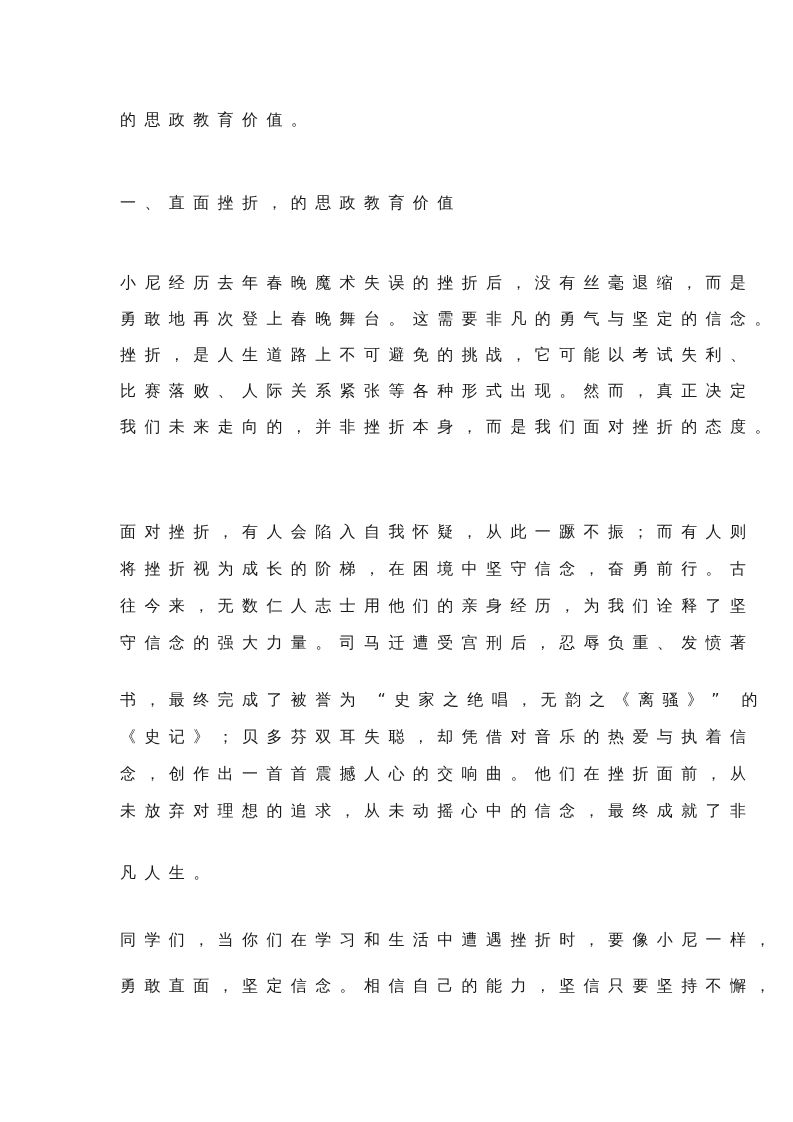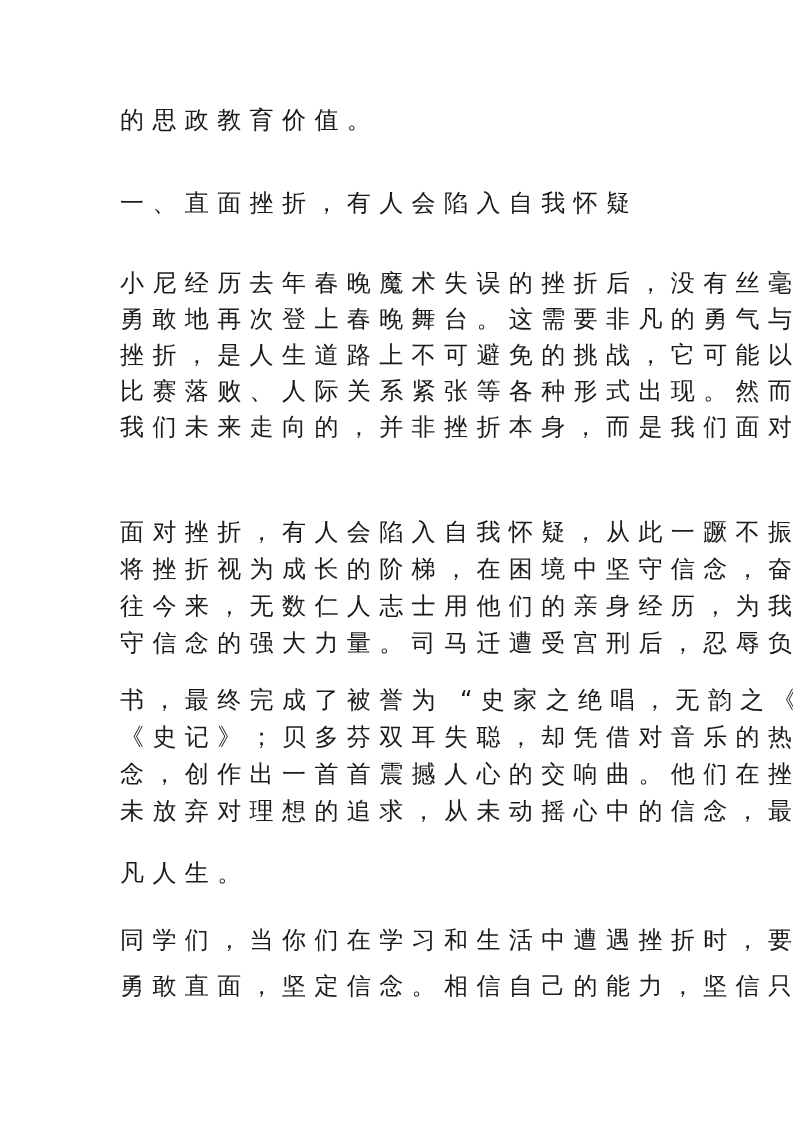--- a/index.html
+++ b/index.html
@@ -1,28 +1,28 @@
 <!DOCTYPE html>
 <html><head>
 <meta charset="utf-8">
 <style>
   html, body { margin: 0; padding: 0; background: #ffffff; }
   body { width: 793px; height: 1122px; position: relative; overflow: hidden;
          font-family: "DejaVu Sans", sans-serif; color: #1a1a1a; }
   .page { position: absolute; left: 120px; top: 0; width: 575px; }
-  .line { position: absolute; left: 0; white-space: nowrap; font-size: 24px;
+  .line { position: absolute; left: 0; white-space: nowrap; font-size: 16px;
           letter-spacing: 8.4px; line-height: 24px; text-align: center; }
 </style>
 </head>
 <body>
 
 <div class="page">
   <div class="line" style="top:108px">的思政教育价值。</div>
 
-  <div class="line" style="top:191px">一、直面挫折，有人会陷入自我怀疑</div>
+  <div class="line" style="top:191px">一、直面挫折，的思政教育价值</div>
 
   <div class="line" style="top:271px">小尼经历去年春晚魔术失误的挫折后，没有丝毫退缩，而是</div>
   <div class="line" style="top:307px">勇敢地再次登上春晚舞台。这需要非凡的勇气与坚定的信念。</div>
   <div class="line" style="top:343px">挫折，是人生道路上不可避免的挑战，它可能以考试失利、</div>
   <div class="line" style="top:379px">比赛落败、人际关系紧张等各种形式出现。然而，真正决定</div>
   <div class="line" style="top:415px">我们未来走向的，并非挫折本身，而是我们面对挫折的态度。</div>
 
   <div class="line" style="top:520px">面对挫折，有人会陷入自我怀疑，从此一蹶不振；而有人则</div>
   <div class="line" style="top:557px">将挫折视为成长的阶梯，在困境中坚守信念，奋勇前行。古</div>
   <div class="line" style="top:594px">往今来，无数仁人志士用他们的亲身经历，为我们诠释了坚</div>

